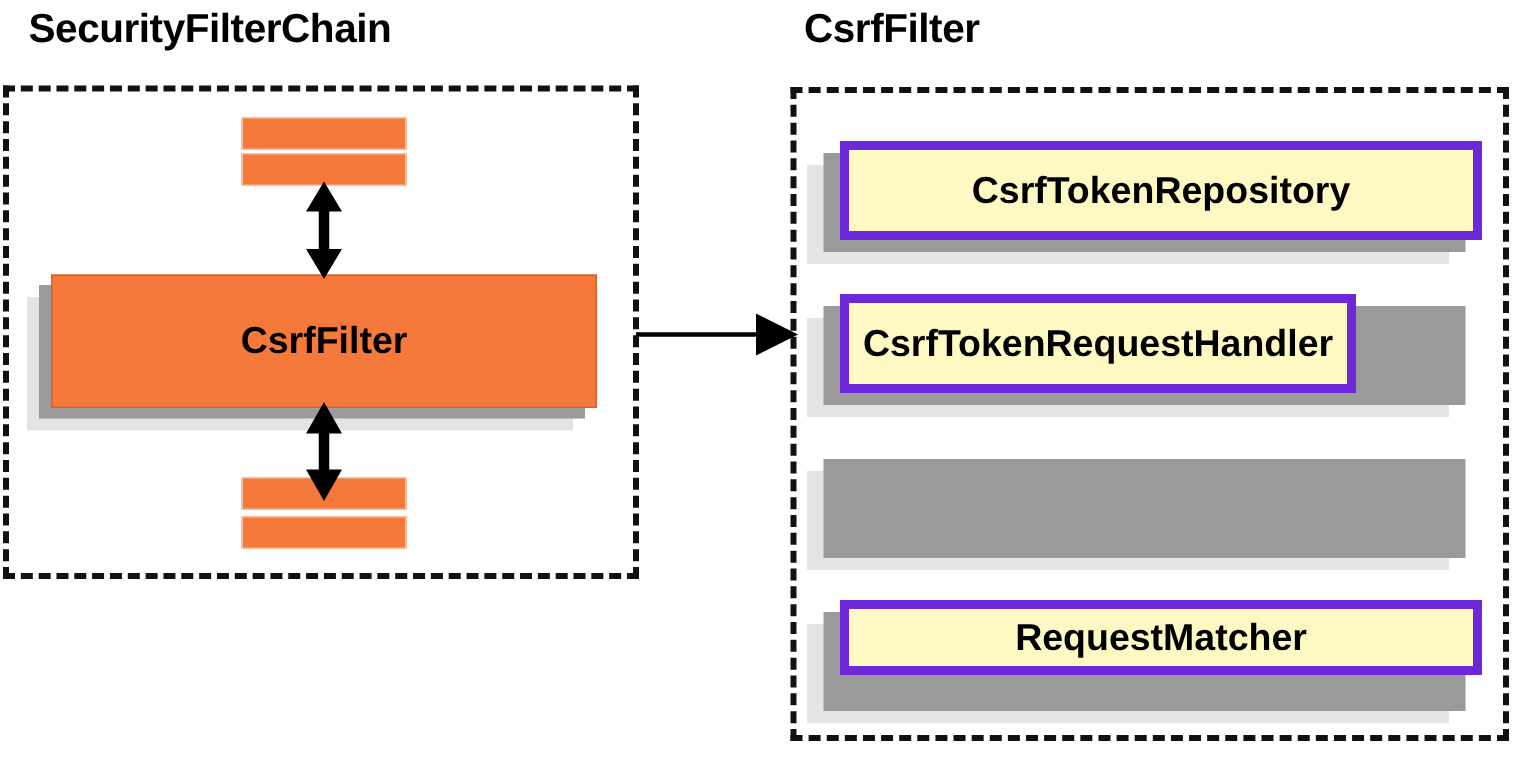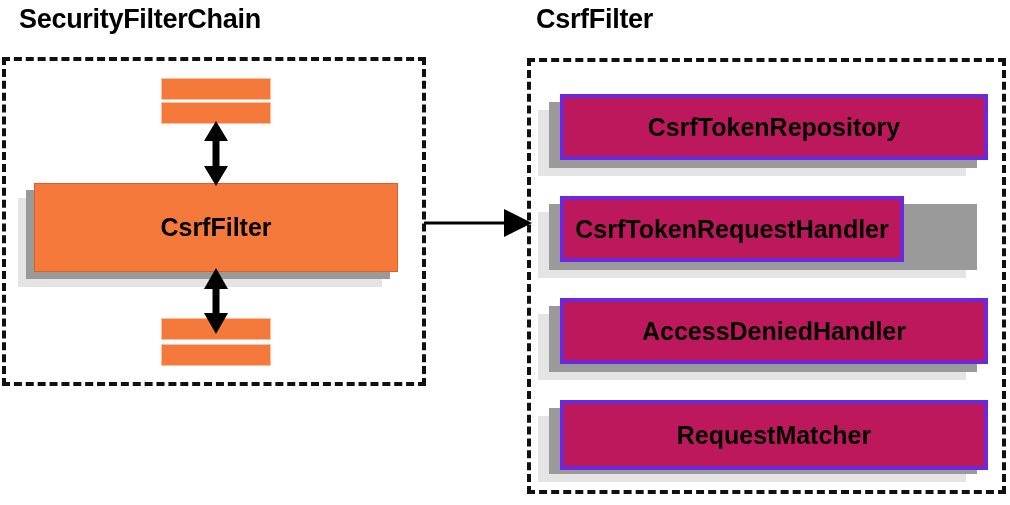--- a/index.html
+++ b/index.html
@@ -73,22 +73,22 @@
     position: absolute;
     background: #f4793b;
     border: 1px solid #fbbfa0;
     box-sizing: border-box;
     z-index: 3;
   }
 
   
   .blue-box {
     position: absolute;
-    background: #be185d;
-    border: 4px solid #6d28d9;
+    background: #fef9c3;
+    border: 6px solid #6d28d9;
     box-sizing: border-box;
     z-index: 3;
     display: flex;
     align-items: center;
     justify-content: center;
   }
   .blue-box .box-label {
     font-size: 25px;
     font-weight: bold;
     color: #000000;
@@ -155,23 +155,20 @@
   </div>
 
   <div class="stack-shadow-back" style="left:538px; top:212px; width:428px; height:66px;"></div>
   <div class="stack-shadow-mid" style="left:549px; top:204px; width:428px; height:66px;"></div>
   <div class="blue-box" style="left:560px; top:196px; width:344px; height:66px;">
     <span class="box-label">CsrfTokenRequestHandler</span>
   </div>
 
   <div class="stack-shadow-back" style="left:538px; top:314px; width:428px; height:66px;"></div>
   <div class="stack-shadow-mid" style="left:549px; top:306px; width:428px; height:66px;"></div>
-  <div class="blue-box" style="left:560px; top:298px; width:428px; height:66px;">
-    <span class="box-label">AccessDeniedHandler</span>
-  </div>
 
   <div class="stack-shadow-back" style="left:538px; top:416px; width:428px; height:66px;"></div>
   <div class="stack-shadow-mid" style="left:549px; top:408px; width:428px; height:66px;"></div>
-  <div class="blue-box" style="left:560px; top:400px; width:428px; height:70px;">
+  <div class="blue-box" style="left:560px; top:400px; width:428px; height:50px;">
     <span class="box-label">RequestMatcher</span>
   </div>
 
 </div>
 
 </body></html>

